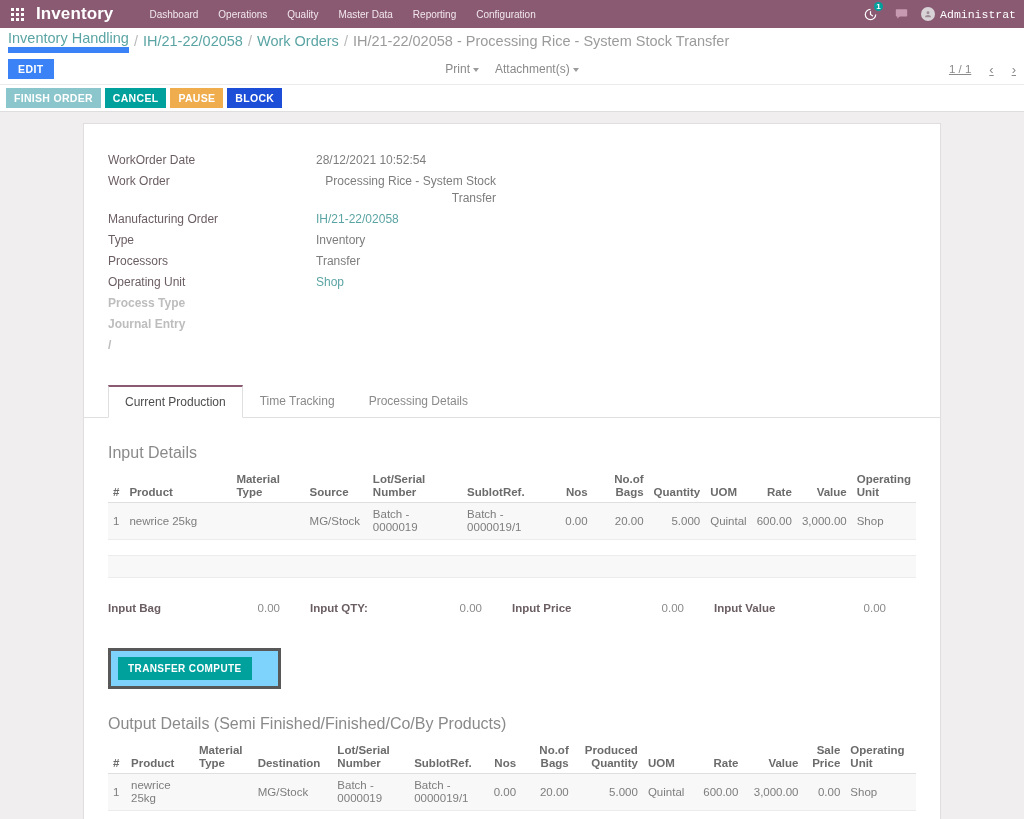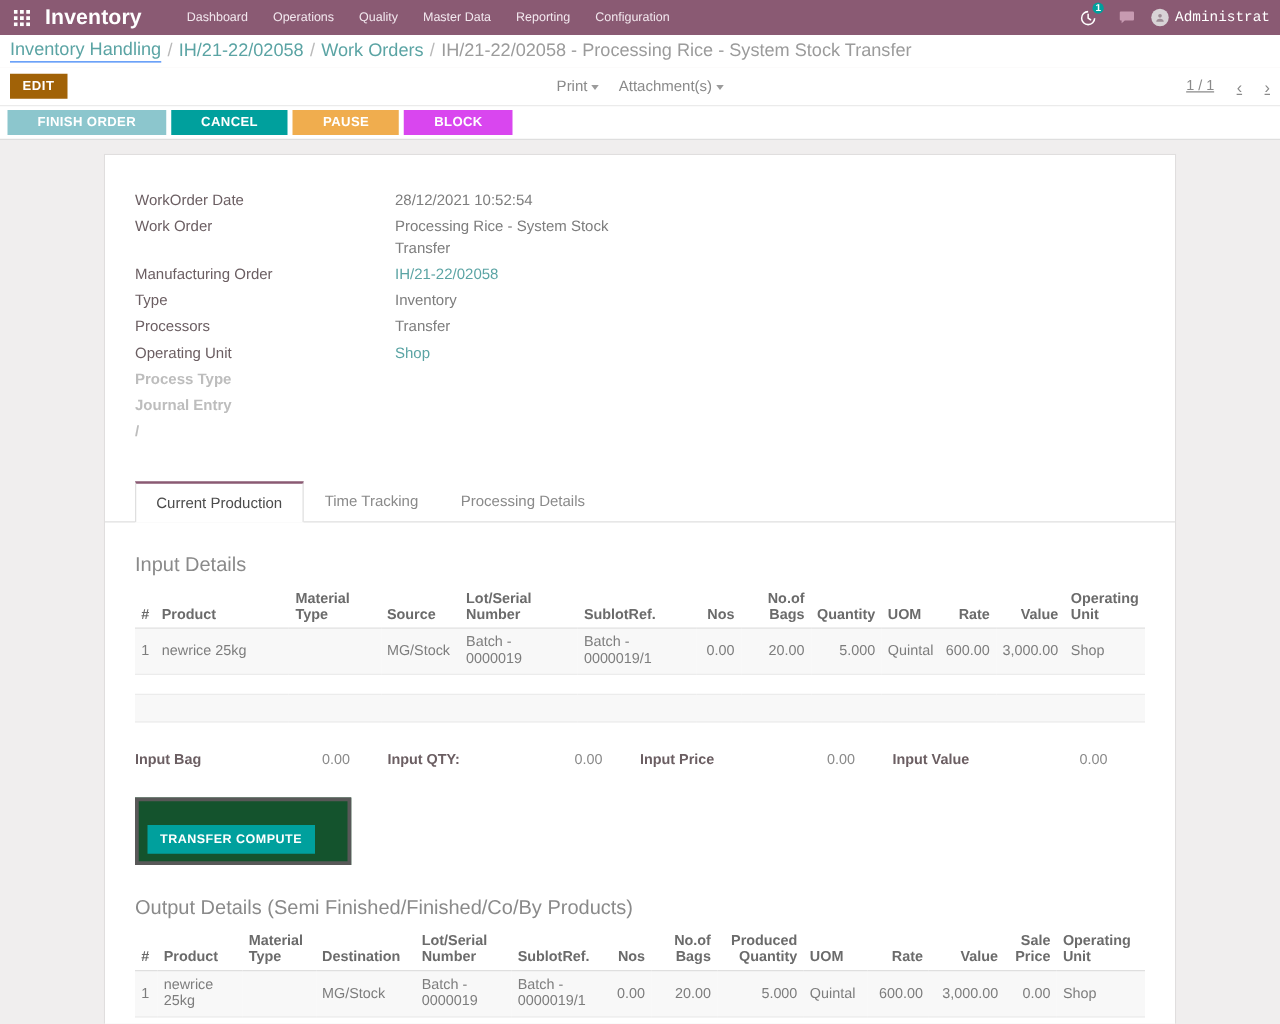--- a/index.html
+++ b/index.html
@@ -99,37 +99,37 @@
     align-items: center;
     padding: 0 8px;
     font-size: 14.5px;
   }
   .crumb-link {
     color: #5ba4a4;
     cursor: pointer;
     white-space: nowrap;
   }
   .crumb-link.active-underline {
-    border-bottom: 1px solid #3b82f6;
+    border-bottom: 6px solid #3b82f6;
     padding-bottom: 1px;
   }
   .crumb-sep { color: #b9b9b9; margin: 0 5px; }
   .crumb-current { color: #9b9b9b; white-space: nowrap; }
 
   
   .control-bar {
     background: #ffffff;
     height: 30px;
     display: flex;
     align-items: center;
     padding: 0 8px;
     position: relative;
   }
   .btn-edit {
-    background: #a16207;
+    background: #3b82f6;
     color: #fff;
     border: none;
     font-size: 10.5px;
     font-weight: bold;
     letter-spacing: .4px;
     padding: 4px 10px;
     cursor: pointer;
     font-family: inherit;
   }
   .cb-center {
@@ -176,29 +176,29 @@
     padding: 0 0 0 6px;
     position: relative;
   }
   .act-btns { display: flex; gap: 4px; align-items: center; }
   .act-btn {
     border: none;
     color: #fff;
     font-size: 10.5px;
     font-weight: bold;
     letter-spacing: .3px;
-    padding: 4px 24px;
+    padding: 4px 8px;
     cursor: pointer;
     font-family: inherit;
     white-space: nowrap;
   }
   .act-finish { background: #8cc6cd; }
   .act-cancel { background: #00a09d; }
   .act-pause  { background: #f0ad4e; }
-  .act-block  { background: #d946ef; }
+  .act-block  { background: #1d4ed8; }
 
   .statusbar-steps {
     margin-left: auto;
     display: flex;
     align-items: stretch;
     height: 28px;
     overflow: hidden;
   }
   .step {
     position: relative;
@@ -259,21 +259,21 @@
     line-height: 17px;
   }
   .f-label.muted { color: #bdbdbd; font-weight: bold; }
   .f-value {
     font-size: 12px;
     color: #7d7d7d;
     padding: 2px 0;
     line-height: 17px;
   }
   .f-value.link { color: #5ba4a4; cursor: pointer; }
-  .f-value.two-line { max-width: 180px; }
+  .f-value.two-line { max-width: 180px; text-align: right; }
 
   
   .tabs {
     display: flex;
     border-bottom: 1px solid #dfdfdf;
     margin-top: 28px;
     margin-left: -24px;
     margin-right: -24px;
     padding-left: 24px;
   }
@@ -354,23 +354,23 @@
     color: #6b5e62;
     width: 118px;
     font-size: 11.5px;
   }
   .sum-val { color: #8a8a8a; text-align: right; width: 54px; }
 
   
   .compute-wrap {
     display: inline-block;
     border: 3px solid #585858;
-    padding: 19px 26px 6px 7px;
-    margin-top: 18px;
-    background: #14532d;
+    padding: 6px 26px 6px 7px;
+    margin-top: 28px;
+    background: #7dd3fc;
   }
   .btn-compute {
     background: #00a09d;
     color: #fff;
     border: none;
     font-size: 10px;
     font-weight: bold;
     letter-spacing: .4px;
     padding: 6px 10px;
     cursor: pointer;

